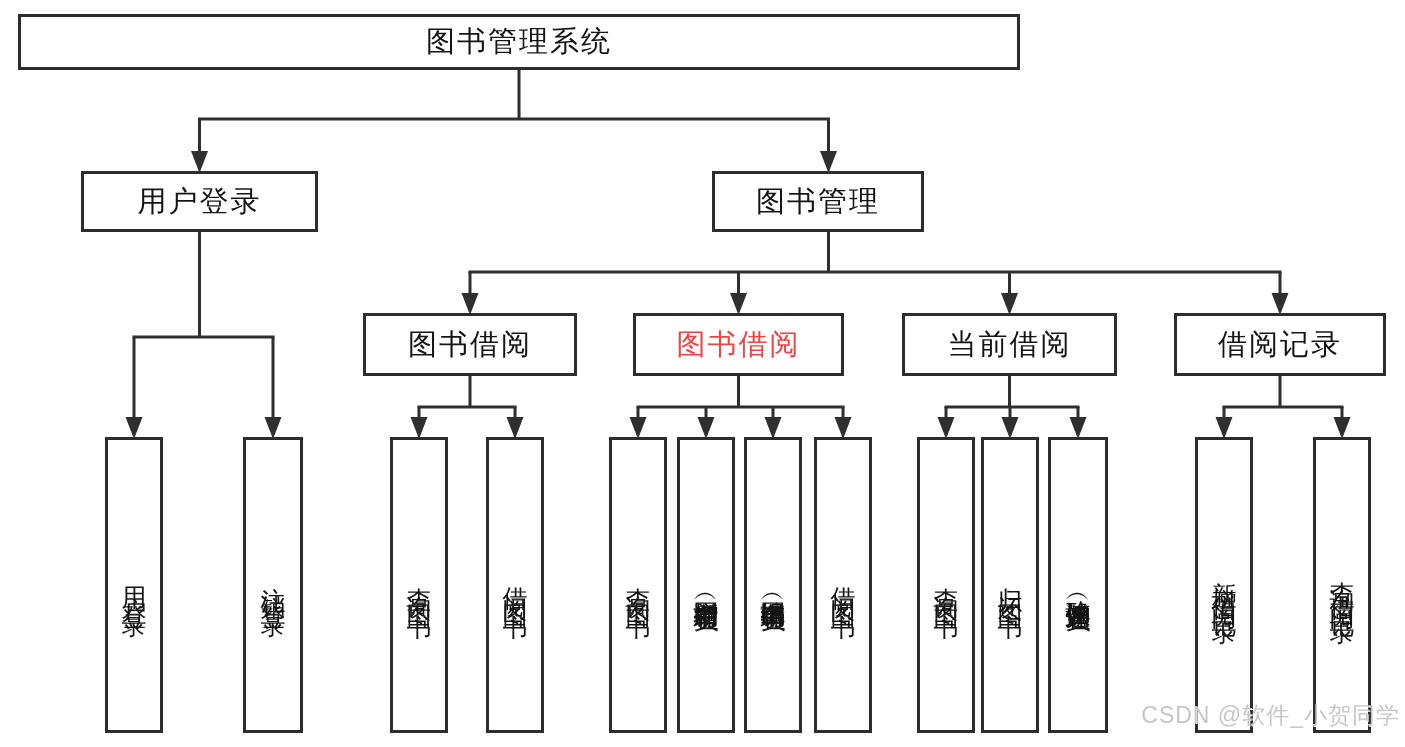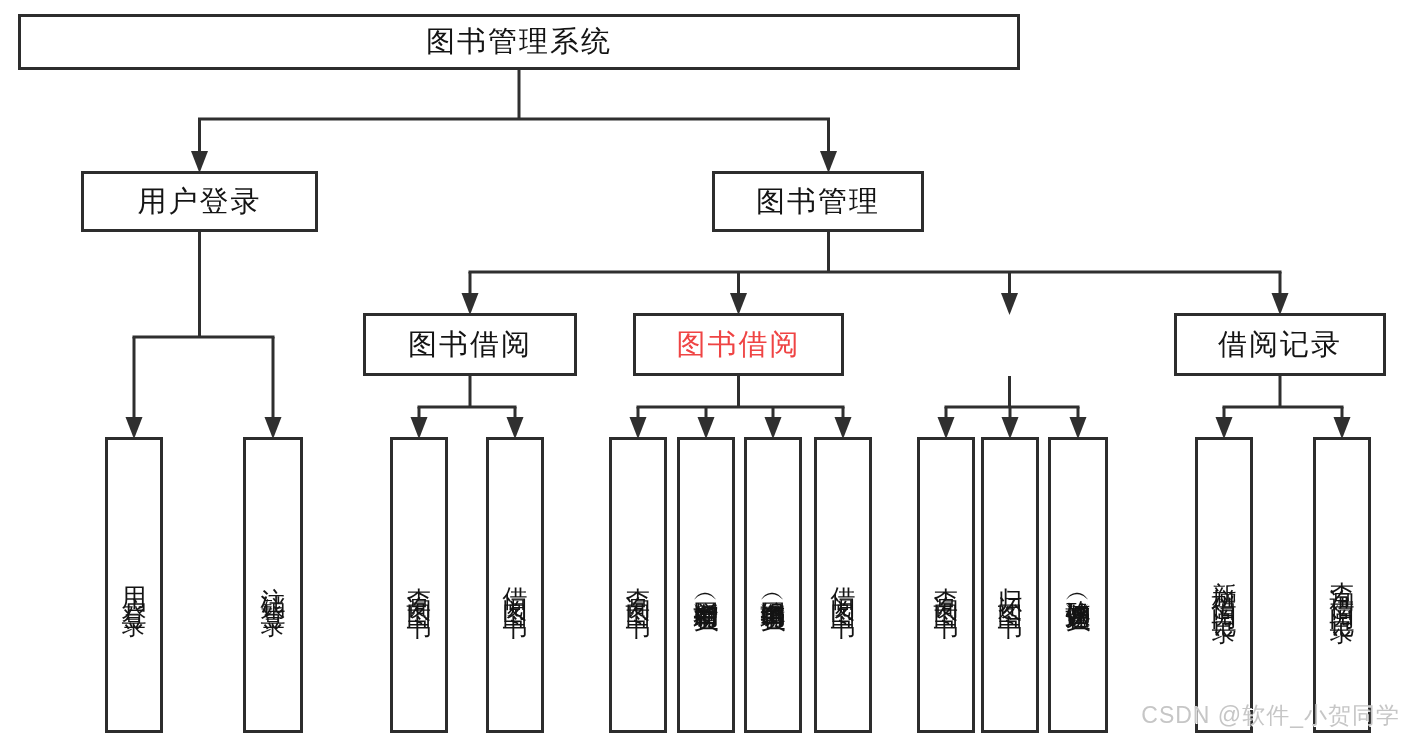--- a/index.html
+++ b/index.html
@@ -122,20 +122,21 @@
       <polygon points="1215.5,417 1232.5,417 1224,439" fill="#2f2f2f"></polygon>
       <line x1="1342" y1="407" x2="1342" y2="419" stroke="#2f2f2f" stroke-width="3"></line>
       <polygon points="1333.5,417 1350.5,417 1342,439" fill="#2f2f2f"></polygon>
     </svg>
   <div class="nodes-layer" id="nodes">
       <div class="node h" style="left: 18px; top: 14px; width: 1002px; height: 56px; border-color: rgb(45, 45, 45); background: rgb(255, 255, 255); color: rgb(20, 20, 20);">图书管理系统</div>
       <div class="node h" style="left: 81px; top: 171px; width: 237px; height: 61px; border-color: rgb(45, 45, 45); background: rgb(255, 255, 255); color: rgb(20, 20, 20);">用户登录</div>
       <div class="node h" style="left: 712px; top: 171px; width: 212px; height: 61px; border-color: rgb(45, 45, 45); background: rgb(255, 255, 255); color: rgb(20, 20, 20);">图书管理</div>
       <div class="node h" style="left: 363px; top: 313px; width: 214px; height: 63px; border-color: rgb(45, 45, 45); background: rgb(255, 255, 255); color: rgb(20, 20, 20);">图书借阅</div>
       <div class="node h" style="left: 633px; top: 313px; width: 211px; height: 63px; border-color: rgb(45, 45, 45); background: rgb(255, 255, 255); color: #ef4444;">图书借阅</div>
+      <div class="node h" style="left: 902px; top: 313px; width: 215px; height: 63px; border-color: rgb(45, 45, 45); background: rgb(255, 255, 255); color: rgb(20, 20, 20);">当前借阅</div>
       <div class="node h" style="left: 1174px; top: 313px; width: 212px; height: 63px; border-color: rgb(45, 45, 45); background: rgb(255, 255, 255); color: rgb(20, 20, 20);">借阅记录</div>
       <div class="node v v-short" style="left: 105px; top: 437px; width: 58px; height: 296px; border-color: rgb(45, 45, 45); background: rgb(255, 255, 255); color: rgb(20, 20, 20);">用户登录</div>
       <div class="node v v-short" style="left: 243px; top: 437px; width: 60px; height: 296px; border-color: rgb(45, 45, 45); background: rgb(255, 255, 255); color: rgb(20, 20, 20);">注销登录</div>
       <div class="node v v-short" style="left: 390px; top: 437px; width: 58px; height: 296px; border-color: rgb(45, 45, 45); background: rgb(255, 255, 255); color: rgb(20, 20, 20);">查询图书</div>
       <div class="node v v-short" style="left: 486px; top: 437px; width: 58px; height: 296px; border-color: rgb(45, 45, 45); background: rgb(255, 255, 255); color: rgb(20, 20, 20);">借阅图书</div>
       <div class="node v v-short" style="left: 609px; top: 437px; width: 58px; height: 296px; border-color: rgb(45, 45, 45); background: rgb(255, 255, 255); color: rgb(20, 20, 20);">查询图书</div>
       <div class="node v v-long" style="left: 677px; top: 437px; width: 58px; height: 296px; border-color: rgb(45, 45, 45); background: rgb(255, 255, 255); color: rgb(20, 20, 20);">新增图书（管理员）</div>
       <div class="node v v-long" style="left: 744px; top: 437px; width: 58px; height: 296px; border-color: rgb(45, 45, 45); background: rgb(255, 255, 255); color: rgb(20, 20, 20);">编辑图书（管理员）</div>
       <div class="node v v-short" style="left: 814px; top: 437px; width: 58px; height: 296px; border-color: rgb(45, 45, 45); background: rgb(255, 255, 255); color: rgb(20, 20, 20);">借阅图书</div>
       <div class="node v v-short" style="left: 917px; top: 437px; width: 58px; height: 296px; border-color: rgb(45, 45, 45); background: rgb(255, 255, 255); color: rgb(20, 20, 20);">查询图书</div>

